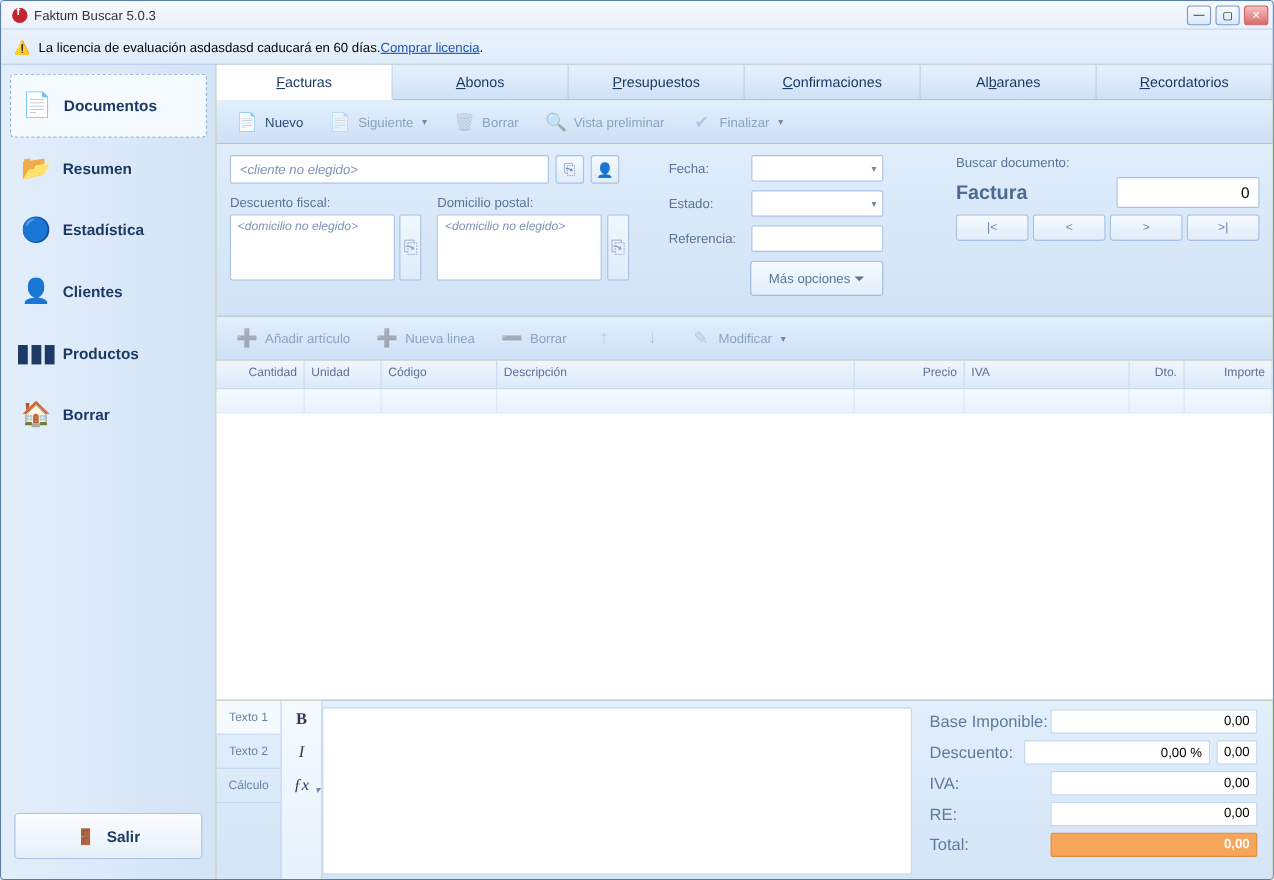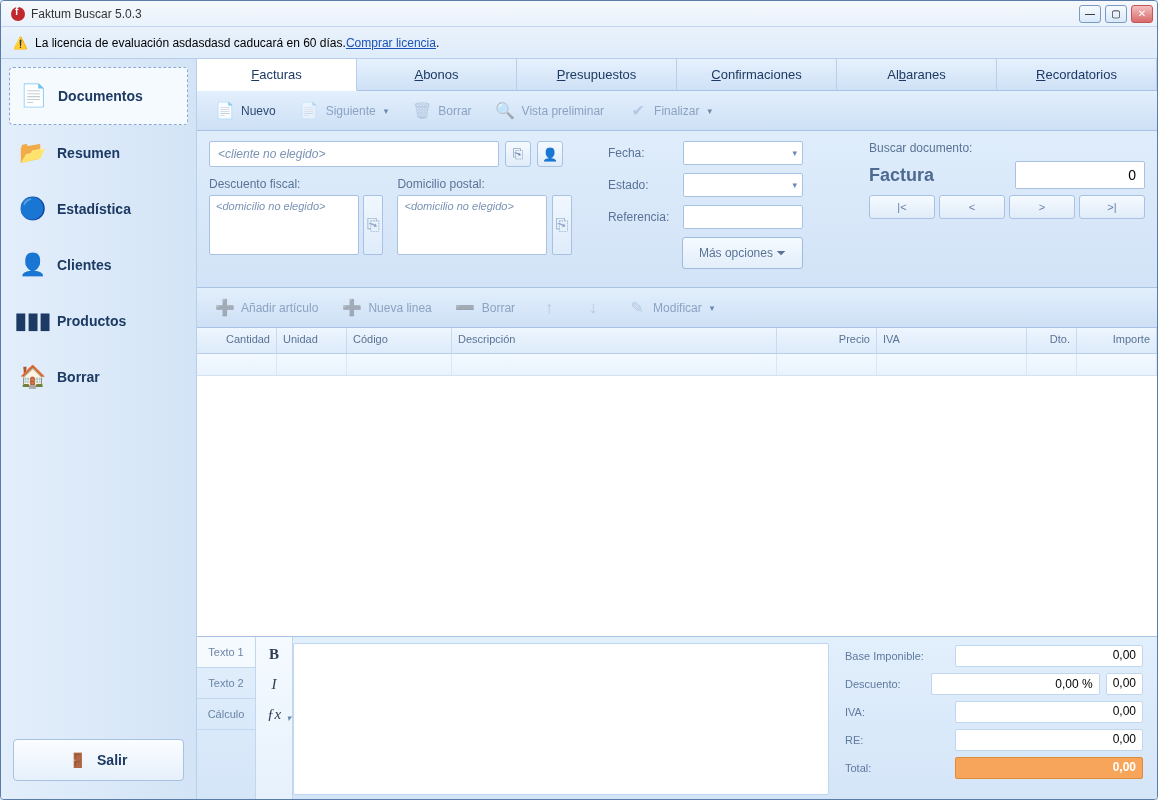--- a/index.html
+++ b/index.html
@@ -83,21 +83,21 @@
 .bottom { display: flex; height: 165px; background: linear-gradient(#e2effc, #d4e5f8); border-top: 1px solid #a9c2e4; }
 .text-tabs { width: 58px; display: flex; flex-direction: column; }
 .text-tab { padding: 9px 6px; font-size: 11px; color: #6b84a5; text-align: center; border-bottom: 1px solid #c1d6ef; cursor: pointer; }
 .text-tab.active { background: #f5faff; }
 .format-col { width: 38px; background: linear-gradient(#f5faff, #e6f1fc); border-left: 1px solid #c1d6ef; border-right: 1px solid #c1d6ef; display: flex; flex-direction: column; align-items: center; padding-top: 6px; gap: 8px; }
 .fmt-btn { width: 22px; height: 22px; display: flex; align-items: center; justify-content: center; font-family: Georgia, serif; font-size: 15px; cursor: pointer; color: #2e3d52; }
 .text-area { flex: 1; background: #fff; margin: 6px 8px 6px 0; border: 1px solid #c1d6ef; border-radius: 2px; }
 
 .totals { width: 320px; padding: 8px 14px 0 8px; display: flex; flex-direction: column; gap: 6px; }
 .totals .trow { display: flex; align-items: center; }
-.totals .tlab { font-size: 11px; color: #5f7a9e; width: 110px; }
+.totals .tlab { font-size: 15px; color: #5f7a9e; width: 110px; }
 .totals .tval { flex: 1; height: 22px; border: 1px solid #c1d6ef; background: #fff; text-align: right; padding: 2px 6px; font-size: 12px; border-radius: 2px; }
 .totals .tval.small { flex: 0 0 60px; margin-right: 6px; }
 .totals .trow.total .tval { background: #f7a55a; border-color: #e08a3a; color: #fff; font-weight: 600; }
 .totals .trow.total .tlab { color: #5f7a9e; }
 </style>
 </head>
 <body>
 
 <div class="titlebar">
   <span class="app-icon"></span>

